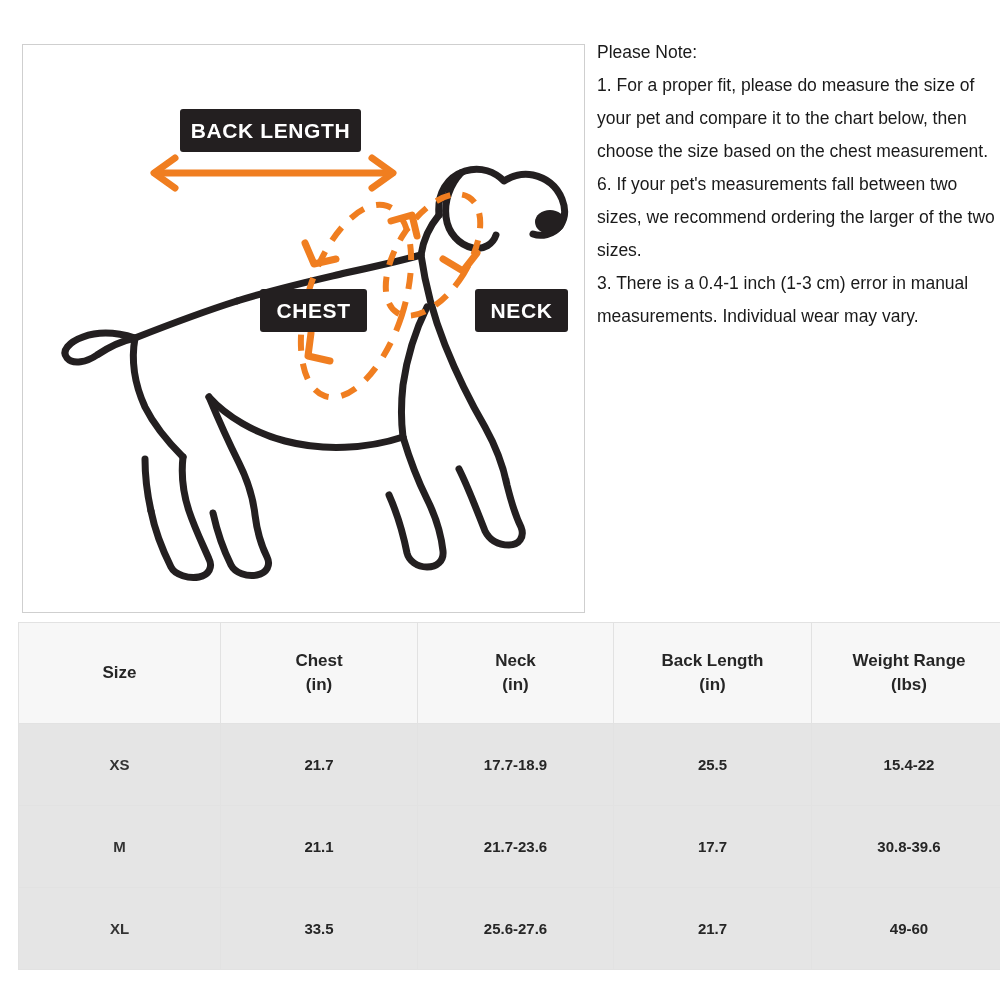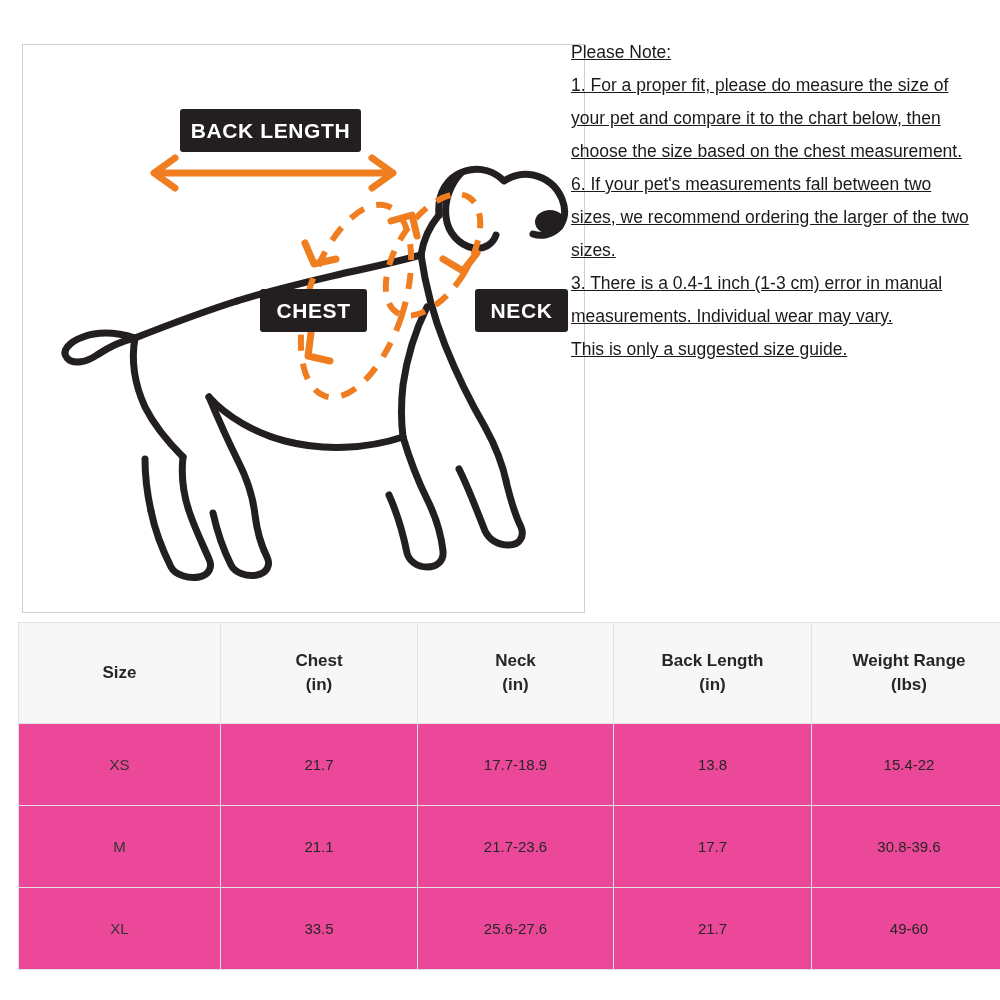--- a/index.html
+++ b/index.html
@@ -76,27 +76,26 @@
     left: 452px;
     top: 244px;
     width: 93px;
     height: 43px;
     font-size: 21px;
   }
 
   
   .note {
     position: absolute;
-    left: 571px;
+    left: 597px;
     top: 36px;
     width: 398px;
     font-size: 17.5px;
     line-height: 33px;
     color: #1a1a1a;
-    text-decoration: underline;
   }
   .note p {
     margin: 0;
   }
 
   
   .table-wrap {
     position: absolute;
     left: 18px;
     top: 622px;
@@ -117,23 +116,23 @@
     color: #262626;
   }
   table.size-table thead th {
     background: #f7f7f7;
     font-weight: bold;
     font-size: 17px;
     height: 98px;
     line-height: 24px;
   }
   table.size-table tbody td {
-    background: #ec4899;
+    background: #e5e5e5;
     height: 79px;
-    font-weight: normal;
+    font-weight: bold;
   }
   table.size-table tbody td.size-cell {
     color: #333333;
   }
   .col-size { width: 202px; }
   .col-chest { width: 197px; }
   .col-neck { width: 196px; }
   .col-back { width: 198px; }
   .col-weight { width: 195px; }
   .hdr-line2 { font-weight: bold; display: block; }
@@ -213,21 +212,20 @@
       <div class="tag tag-back">BACK LENGTH</div>
       <div class="tag tag-chest">CHEST</div>
       <div class="tag tag-neck">NECK</div>
     </div>
 
     <div class="note">
       <p>Please Note:</p>
       <p>1. For a proper fit, please do measure the size of your pet and compare it to the chart below, then choose the size based on the chest measurement.</p>
       <p>6. If your pet's measurements fall between two sizes, we recommend ordering the larger of the two sizes.</p>
       <p>3. There is a 0.4-1 inch (1-3 cm) error in manual measurements. Individual wear may vary.</p>
-      <p>This is only a suggested size guide.</p>
     </div>
   </div>
 
   <div class="table-wrap">
     <table class="size-table">
       <colgroup>
         <col class="col-size">
         <col class="col-chest">
         <col class="col-neck">
         <col class="col-back">
@@ -254,21 +252,21 @@
             <span>Weight Range</span>
             <span class="hdr-line2">(lbs)</span>
           </th>
         </tr>
       </thead>
       <tbody>
         <tr>
           <td class="size-cell">XS</td>
           <td>21.7</td>
           <td>17.7-18.9</td>
-          <td>13.8</td>
+          <td>25.5</td>
           <td>15.4-22</td>
         </tr>
         <tr>
           <td class="size-cell">M</td>
           <td>21.1</td>
           <td>21.7-23.6</td>
           <td>17.7</td>
           <td>30.8-39.6</td>
         </tr>
         <tr>

